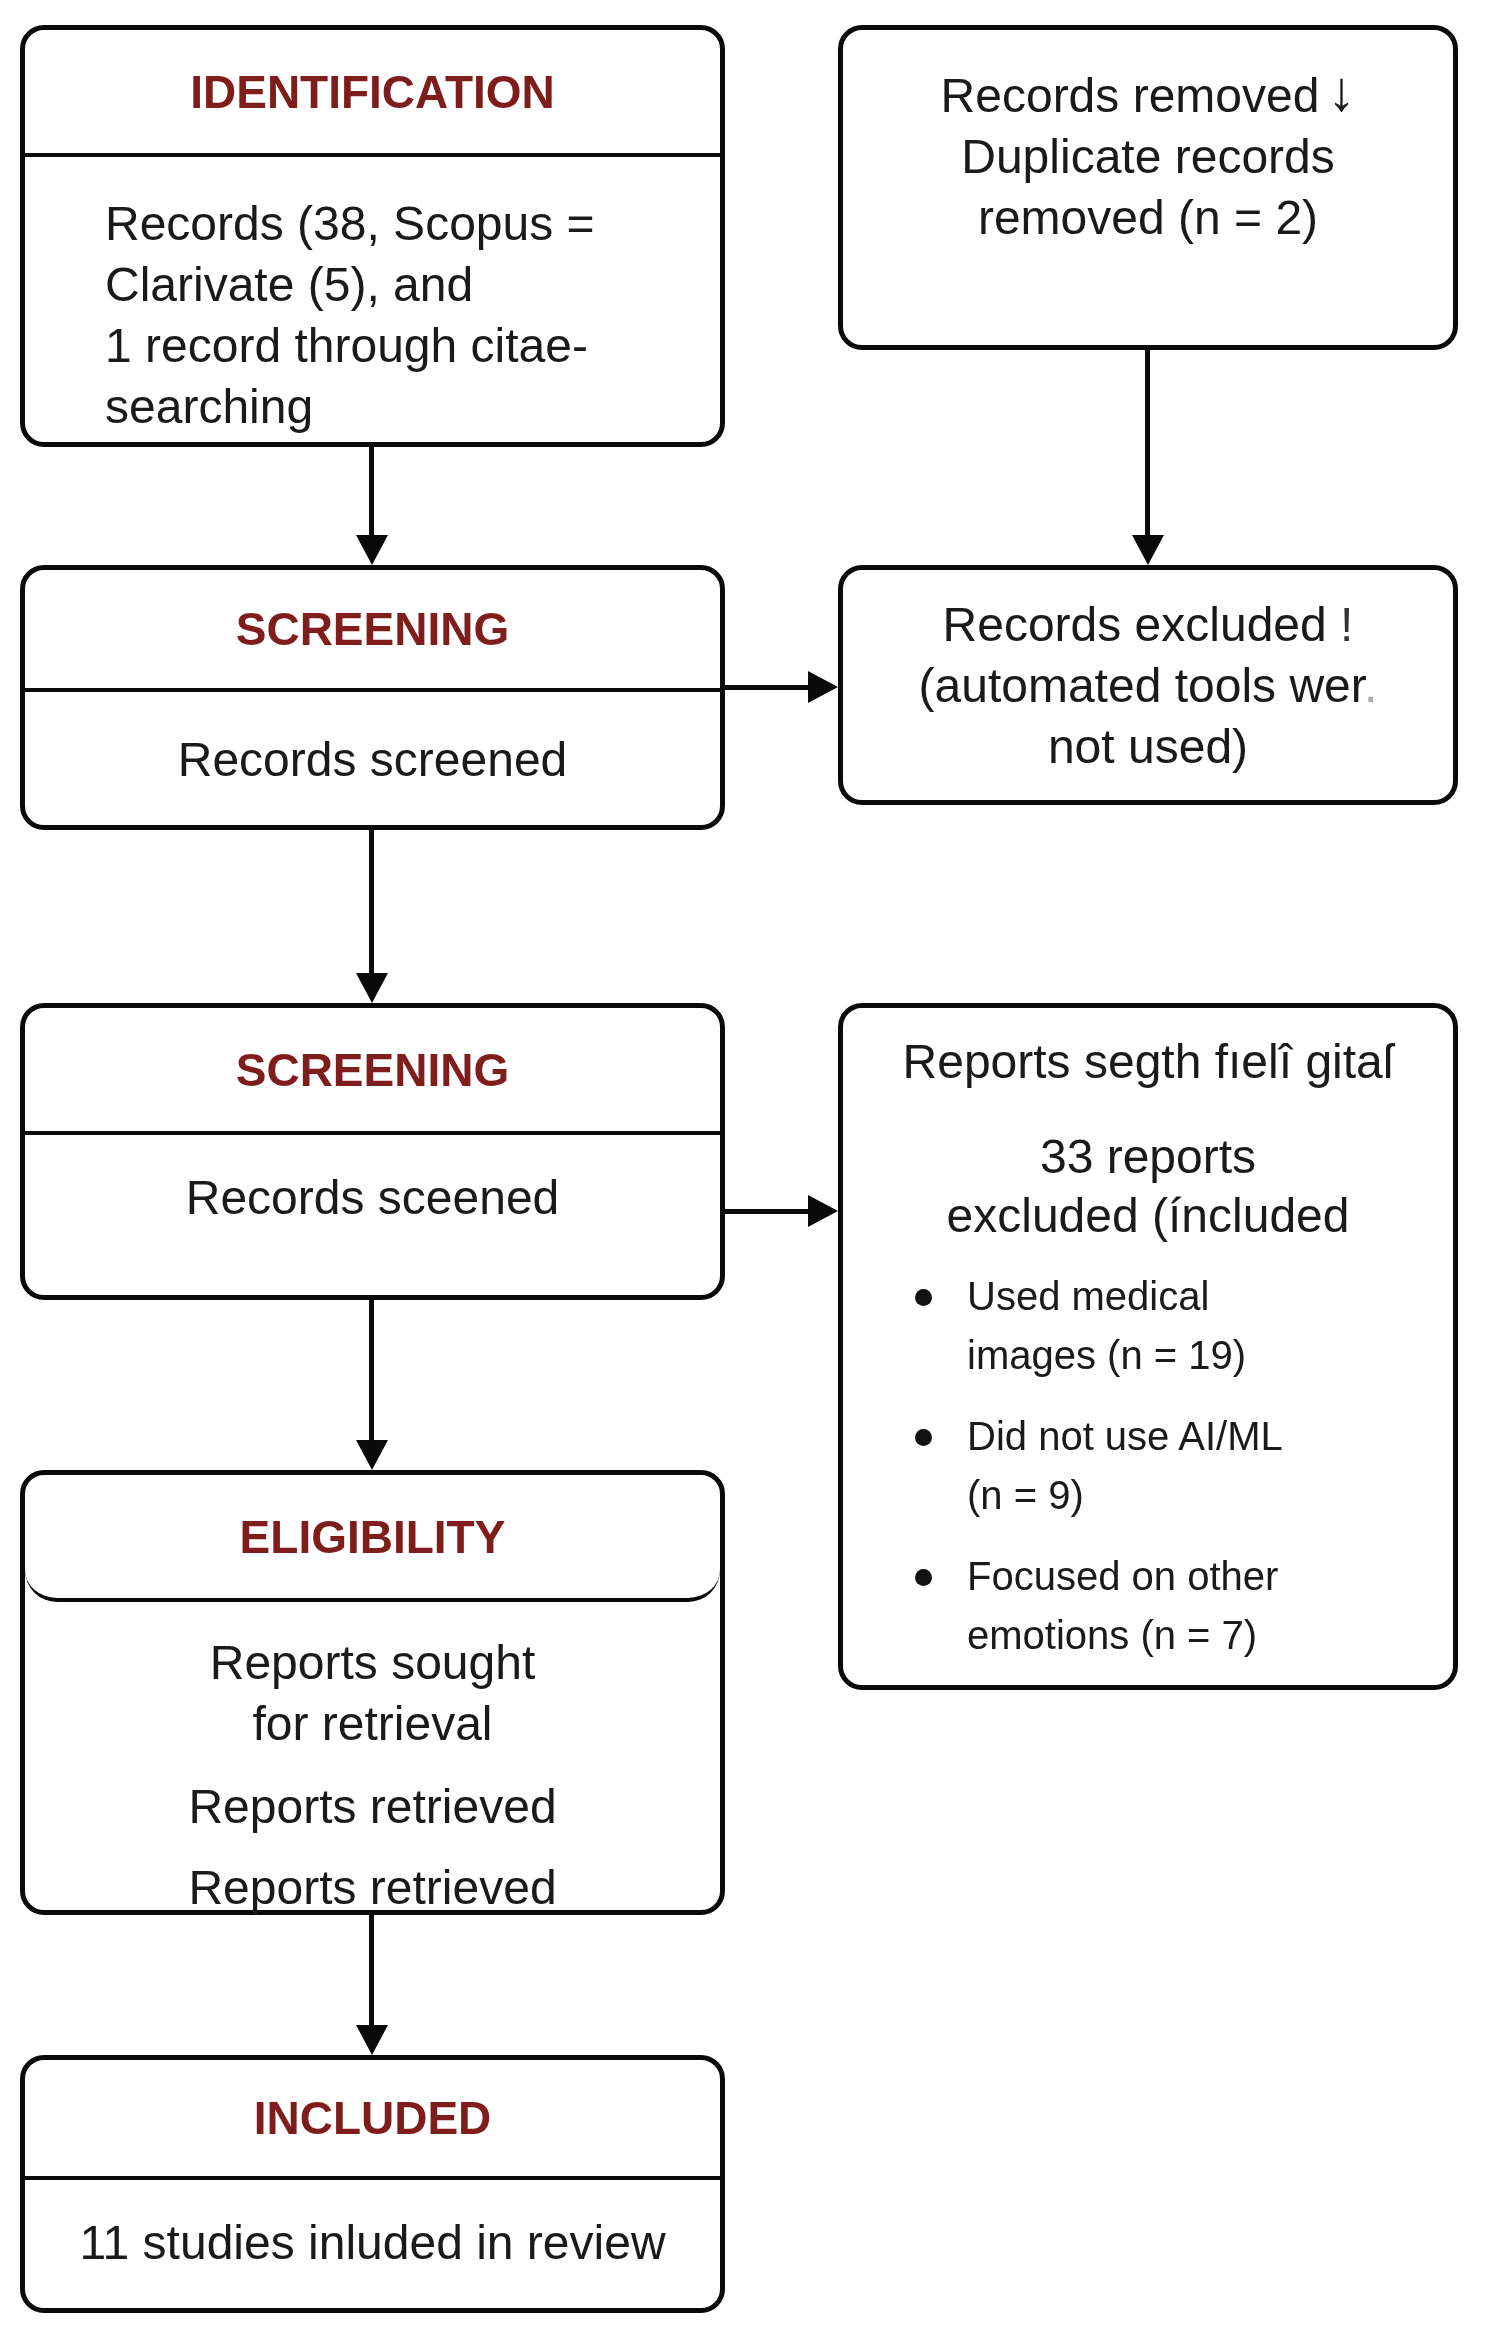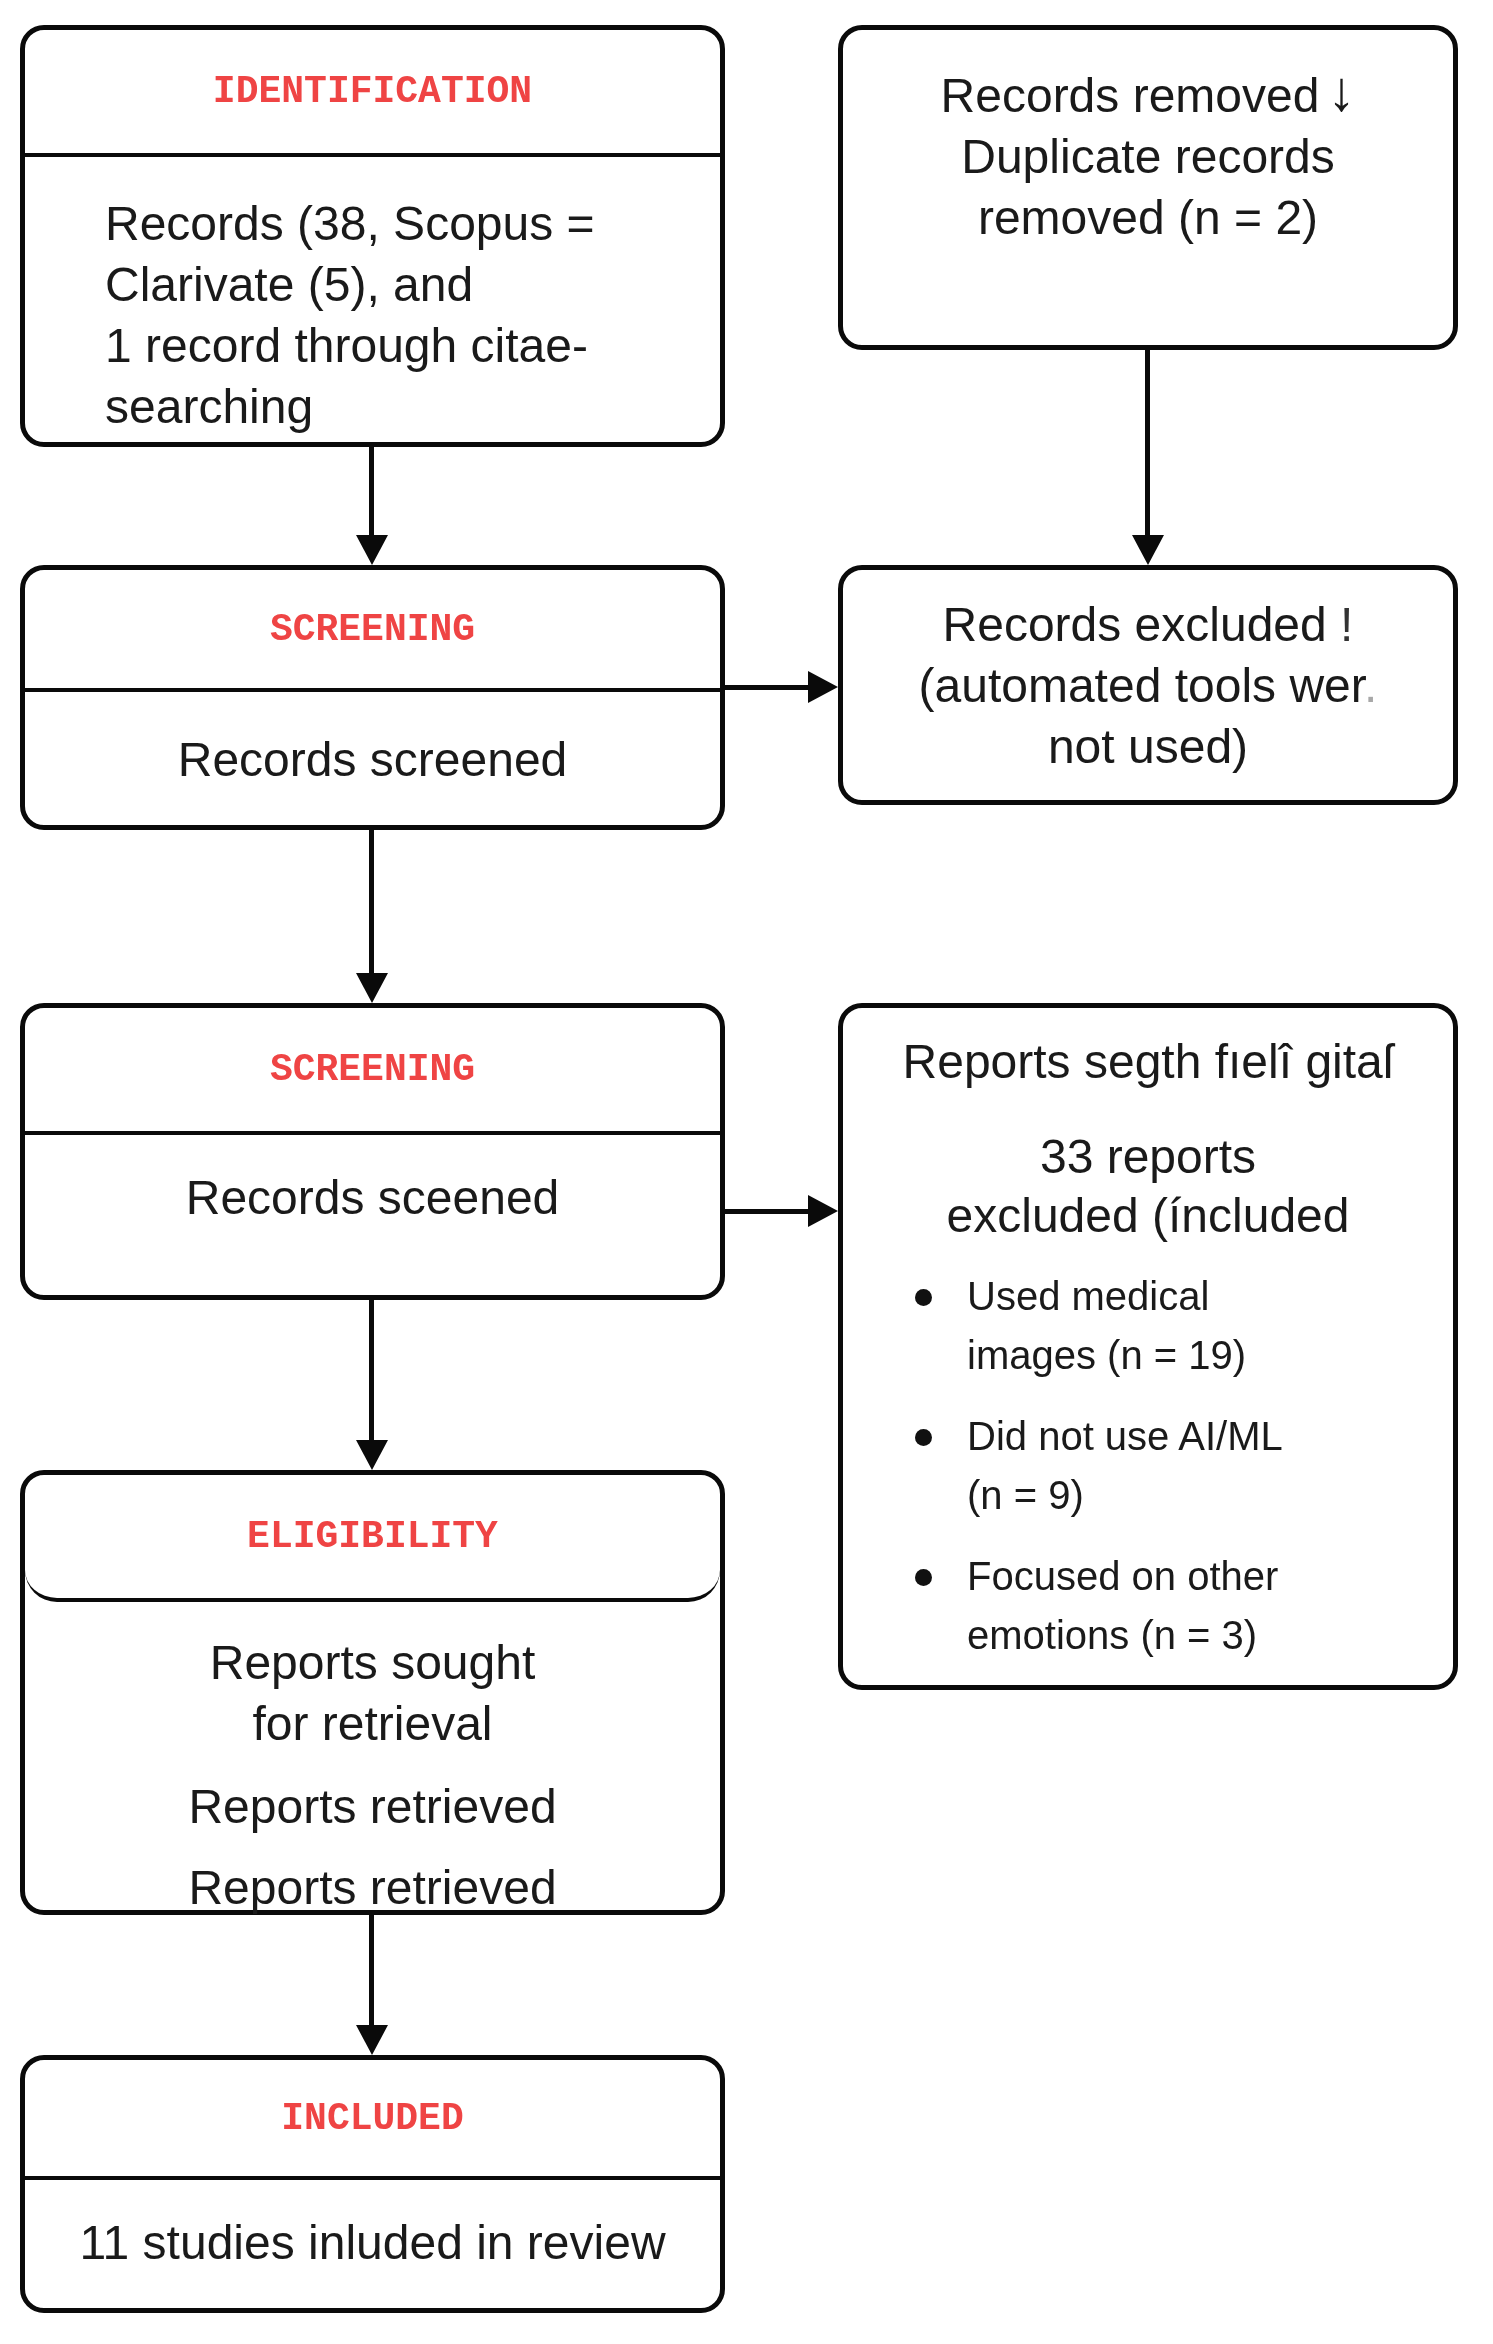--- a/index.html
+++ b/index.html
@@ -7,22 +7,22 @@
     position:relative;width:1493px;height:2344px;background:#ffffff;
     font-family:"Liberation Sans","DejaVu Sans",sans-serif;color:#161616;
     overflow:hidden;
   }
   .box{
     position:absolute;background:#ffffff;border:5px solid #0a0a0a;
     border-radius:24px;box-sizing:border-box;
   }
   .hdr{
     display:flex;align-items:center;justify-content:center;
-    font-weight:bold;font-size:38px;letter-spacing:0px;
-    border-bottom:4px solid #0a0a0a;box-sizing:border-box;color:#ef4444;font-family:Liberation Mono, monospace;
+    font-weight:bold;font-size:46px;letter-spacing:0px;
+    border-bottom:4px solid #0a0a0a;box-sizing:border-box;color:#7f1d1d;
   }
   .bodytext{font-size:48px;line-height:61px;color:#1a1a1a;}
   .left-align{text-align:left;}
   .center{text-align:center;}
   .vcenter{display:flex;align-items:center;justify-content:center;}
   .shaft-v{position:absolute;width:5px;background:#0a0a0a;}
   .shaft-h{position:absolute;height:5px;background:#0a0a0a;}
   .head-down{
     position:absolute;width:0;height:0;
     border-left:16px solid transparent;border-right:16px solid transparent;
@@ -123,21 +123,21 @@
           <span>images (n = 19)</span>
         </li>
         <li>
           <span class="dot"></span>
           <span>Did not use AI/ML</span><br>
           <span>(n = 9)</span>
         </li>
         <li>
           <span class="dot"></span>
           <span>Focused on other</span><br>
-          <span>emotions (n = 3)</span>
+          <span>emotions (n = 7)</span>
         </li>
       </ul>
     </div>
   </div>
 
   <div>
     <div class="shaft-v" style="left:369px;top:1298px;height:144px;"></div>
     <div class="head-down" style="left:356px;top:1440px;"></div>
   </div>
 

